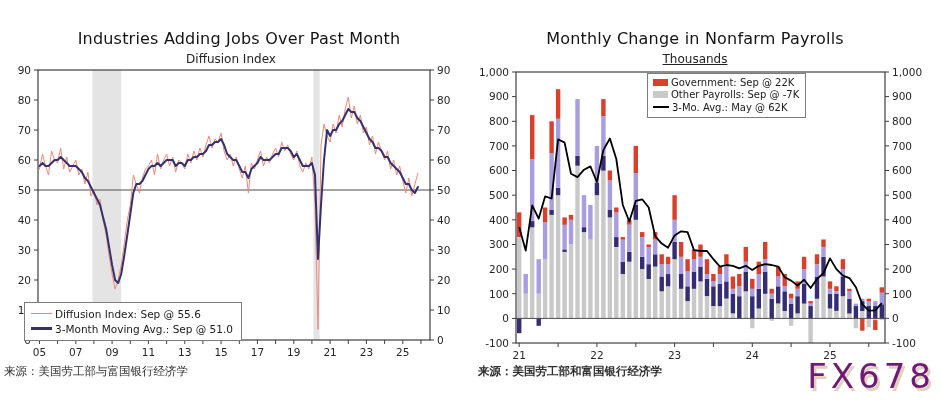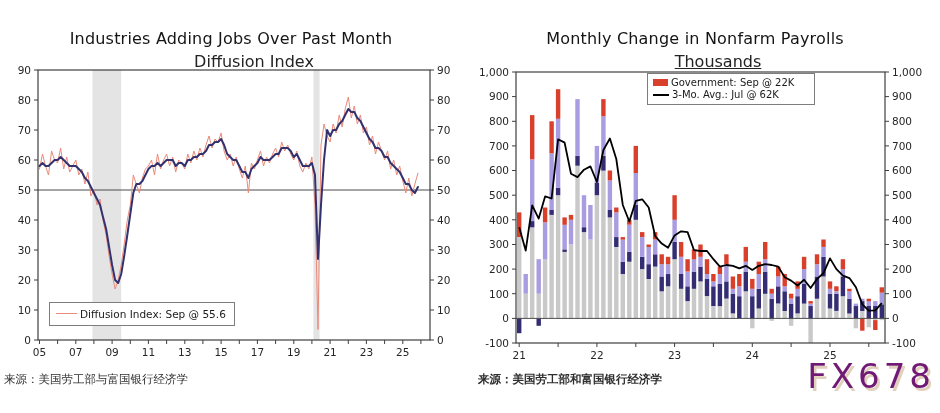--- a/index.html
+++ b/index.html
@@ -2,39 +2,39 @@
 <html><head>
 <meta charset="utf-8">
 <style>
   html,body{margin:0;padding:0;background:#ffffff;}
   body{font-family:"DejaVu Sans","Liberation Sans",sans-serif;}
   .canvas{position:relative;width:940px;height:413px;background:#ffffff;overflow:hidden;}
   .panel{position:absolute;top:0;width:470px;height:413px;}
   .panel-left{left:0;}
   .panel-right{left:470px;}
   .chart-title{position:absolute;top:29px;left:0;text-align:center;font-size:16px;color:#141414;letter-spacing:0.2px;white-space:nowrap;}
-  .panel-left .chart-title{width:462px;}
+  .panel-left .chart-title{width:462px;margin-left:8px;}
   .panel-right .chart-title{width:450px;}
-  .chart-subtitle{position:absolute;top:52px;left:0;text-align:center;font-size:16px;color:#232323;padding-left:23px;}
+  .chart-subtitle{position:absolute;top:52px;left:0;text-align:center;font-size:12px;color:#232323;}
   .panel-left .chart-subtitle{width:462px;}
   .panel-right .chart-subtitle{width:450px;text-decoration:underline;}
   .plot-svg{position:absolute;left:0;top:0;width:470px;height:413px;}
   .plot-svg text{font-family:"DejaVu Sans","Liberation Sans",sans-serif;font-size:10.5px;fill:#262626;}
   .legend{position:absolute;background:#ffffff;border:1px solid #7d7d7d;color:#1a1a1a;z-index:5;}
-  .legend-left{left:49px;top:302px;padding:3px 8px 4px 6px;font-size:10.5px;}
-  .legend-right{left:177px;top:73px;padding:2px 20px 3px 5px;font-size:10px;}
+  .legend-left{left:24px;top:302px;padding:3px 8px 4px 6px;font-size:10.5px;}
+  .legend-right{left:177px;top:73px;padding:2px 6px 3px 5px;font-size:10px;}
   .lrow{display:flex;align-items:center;gap:3px;white-space:nowrap;}
   .legend-left .lrow{height:15px;}
   .legend-right .lrow{height:12.5px;}
   .sw{display:inline-block;flex:0 0 auto;background:#999;}
   .sw-line-thin{width:21px;height:1.5px;}
   .sw-line-thick{width:21px;height:3px;}
   .sw-box{width:15px;height:7px;}
   .sw-line-black{width:16px;height:2px;}
-  .source{position:absolute;top:364px;font-size:11.5px;color:#2e2e2e;white-space:nowrap;margin-top:8px;}
+  .source{position:absolute;top:364px;font-size:11.5px;color:#2e2e2e;white-space:nowrap;}
   .panel-left .source{left:4px;}
   .panel-right .source{left:8px;font-weight:bold;}
   .watermark{position:absolute;right:5px;top:356px;font-size:34px;letter-spacing:4px;color:#701a75;text-shadow:2.5px 2.5px 0 rgba(196,162,122,0.5);z-index:6;}
 </style>
 </head>
 <body>
 
 <div class="canvas">
 
   <section class="panel panel-left">
@@ -128,20 +128,24 @@
           <text x="366.4" y="356" text-anchor="middle">23</text>
           <text x="402.8" y="356" text-anchor="middle">25</text>
         </g>
       </svg>
     <div class="chart-title">Industries Adding Jobs Over Past Month</div>
     <div class="chart-subtitle">Diffusion Index</div>
     <div class="legend legend-left">
       <div class="lrow">
         <span class="sw sw-line-thin" style="background: rgb(234, 138, 121);"></span>
         <span>Diffusion Index: Sep @ 55.6</span>
+      </div>
+      <div class="lrow">
+        <span class="sw sw-line-thick" style="background: rgb(52, 49, 111);"></span>
+        <span>3-Month Moving Avg.: Sep @ 51.0</span>
       </div>
     </div>
     <div class="source">来源：美国劳工部与富国银行经济学</div>
   </section>
 
   <section class="panel panel-right">
     <svg class="plot-svg" id="right-svg" viewBox="0 0 470 413">
         <g>
           <rect x="47.0" y="237.1" width="4.4" height="81.3" fill="#c9c9c9"></rect>
           <rect x="47.0" y="318.4" width="4.4" height="14.8" fill="#342d73"></rect>
@@ -435,21 +439,25 @@
         </g>
       </svg>
     <div class="chart-title">Monthly Change in Nonfarm Payrolls</div>
     <div class="chart-subtitle">Thousands</div>
     <div class="legend legend-right">
       <div class="lrow">
         <span class="sw sw-box" style="background: rgb(216, 64, 44);"></span>
         <span>Government: Sep @ 22K</span>
       </div>
       <div class="lrow">
+        <span class="sw sw-box" style="background: rgb(201, 201, 201);"></span>
+        <span>Other Payrolls: Sep @ -7K</span>
+      </div>
+      <div class="lrow">
         <span class="sw sw-line-black" style="background: rgb(0, 0, 0);"></span>
-        <span>3-Mo. Avg.: Jul @ 62K</span>
+        <span>3-Mo. Avg.: May @ 62K</span>
       </div>
     </div>
     <div class="source">来源：美国劳工部和富国银行经济学</div>
     <div class="watermark">FX678</div>
   </section>
 
 </div>
 
 </body></html>

